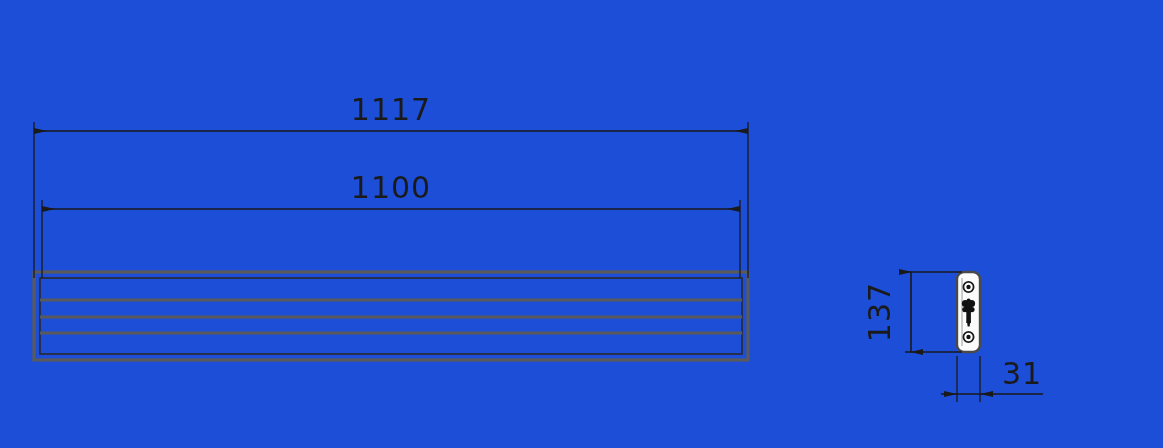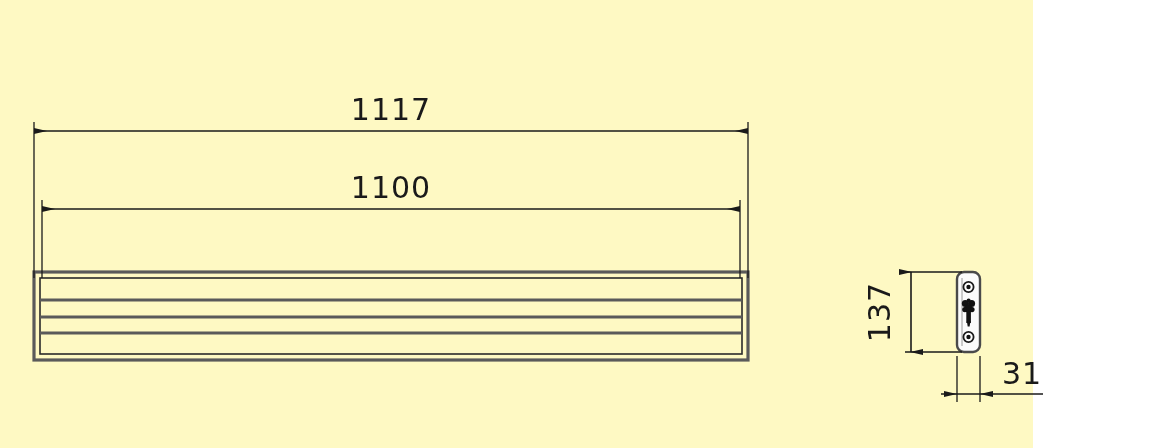--- a/index.html
+++ b/index.html
@@ -8,23 +8,23 @@
     background: #ffffff;
   }
   body {
     width: 1163px;
     height: 448px;
     font-family: "DejaVu Sans", sans-serif;
     overflow: hidden;
   }
   #drawing-canvas {
     position: relative;
-    width: 1033px;
+    width: 1163px;
     height: 448px;
-    background: #fef9c3;
+    background: #1d4ed8;
   }
   svg.cad {
     position: absolute;
     top: 0;
     left: 0;
     width: 1163px;
     height: 448px;
     display: block;
   }
   .dim-text {

